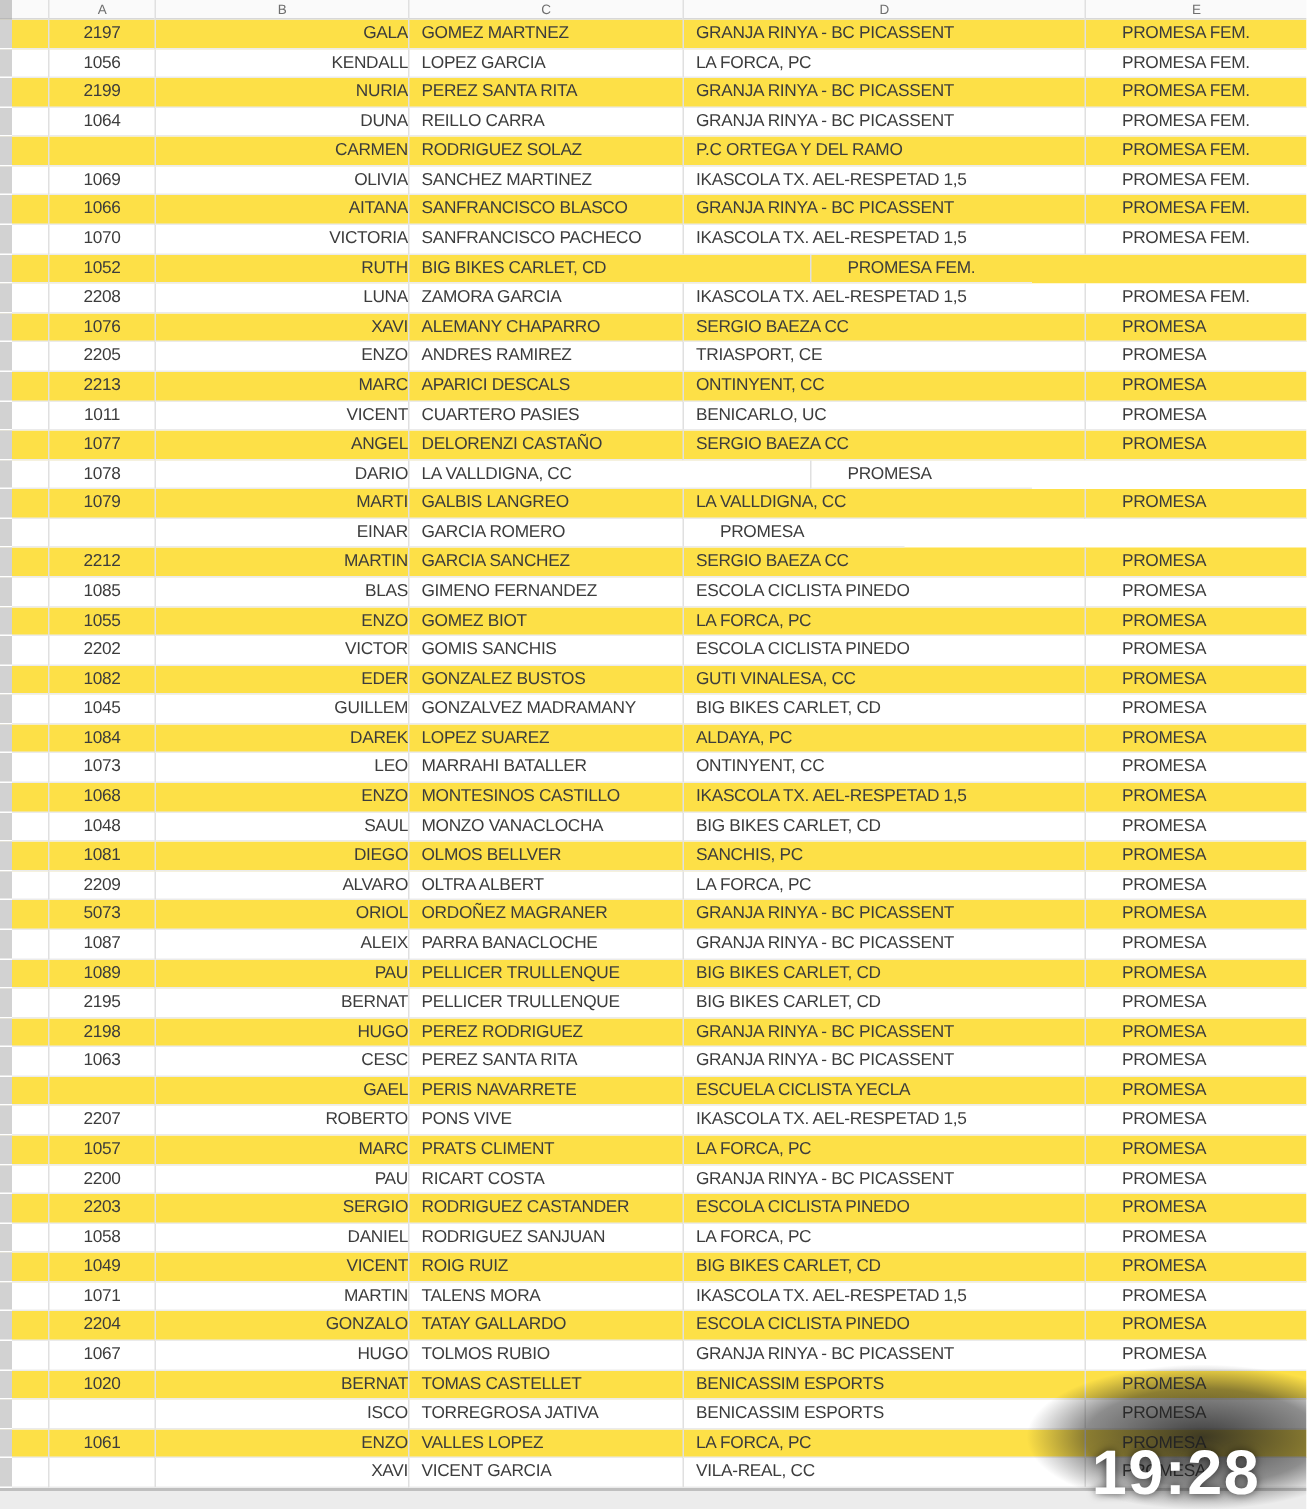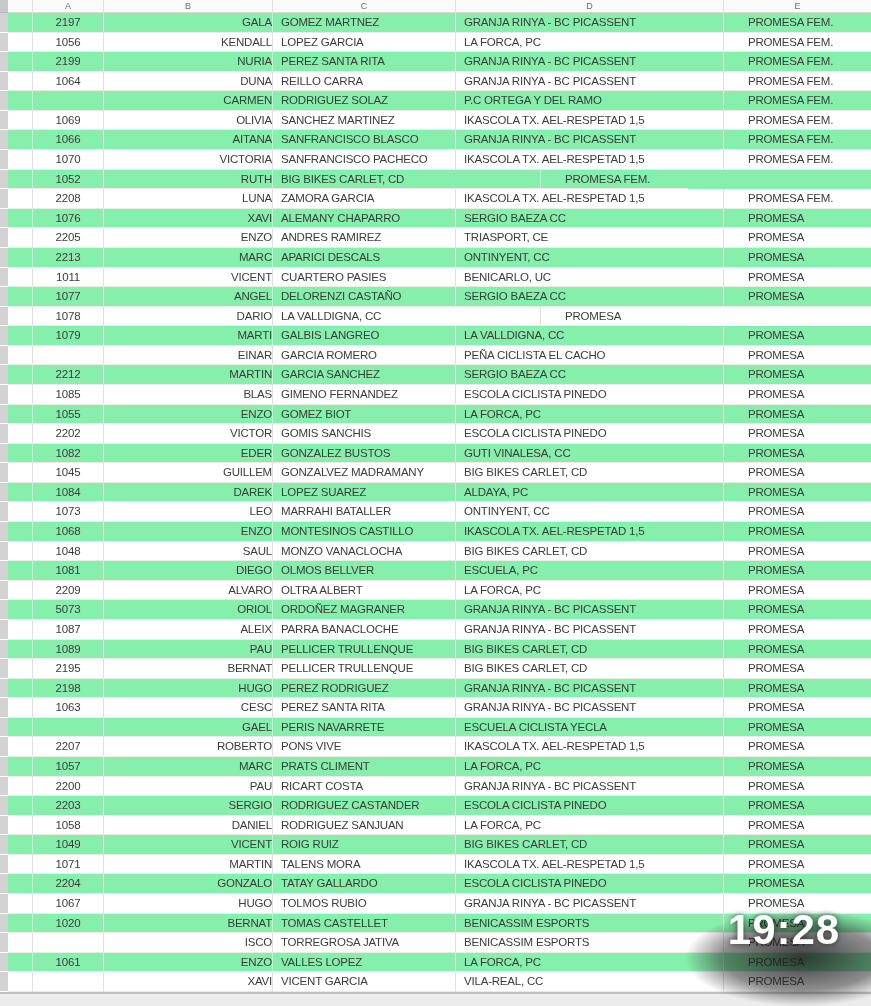--- a/index.html
+++ b/index.html
@@ -5,21 +5,21 @@
   * { box-sizing: border-box; margin: 0; padding: 0; }
   html, body { width: 871px; height: 1006px; overflow: hidden; }
   body {
     font-family: "Liberation Sans", sans-serif;
     background: #ffffff;
     position: relative;
     color: #3c3c3c;
   }
   .sheet { position: absolute; top: 0; left: 0; width: 871px; }
   .row { display: flex; width: 871px; height: 19.58px; background: #ffffff; }
-  .row.banded { background: #86efac; }
+  .row.banded { background: #fde047; }
   .row.header-row { height: 13px; background: #fafafa; }
   .cell {
     flex: 0 0 auto;
     height: 100%;
     font-size: 11.5px;
     letter-spacing: -0.2px;
     line-height: 19.58px;
     white-space: nowrap;
     overflow: hidden;
     border-bottom: 1px solid #ebebeb;
@@ -60,21 +60,21 @@
     top: 906px;
     width: 232px;
     height: 100px;
     z-index: 5;
     pointer-events: none;
     background: radial-gradient(ellipse 150px 62px at 70% 52%,
                 rgba(28,28,28,0.85) 0%,
                 rgba(28,28,28,0.50) 52%,
                 rgba(28,28,28,0.0) 78%);
     display: flex;
-    align-items: flex-start;
+    align-items: flex-end;
     justify-content: center;
   }
   .clock-text {
     padding-left: 58px;
     color: #ffffff;
     font-size: 42px;
     font-weight: bold;
     letter-spacing: 1px;
     text-shadow: 0 0 6px rgba(0,0,0,0.6);
   }
@@ -244,21 +244,20 @@
     <div class="cell col-c">GALBIS LANGREO</div>
     <div class="cell col-d">LA VALLDIGNA, CC</div>
     <div class="cell col-e">PROMESA</div>
   </div>
       <div class="row">
     <div class="cell gutter-cell"></div>
     <div class="cell blank-cell"></div>
     <div class="cell col-a"></div>
     <div class="cell col-b">EINAR</div>
     <div class="cell col-c">GARCIA ROMERO</div>
-    <div class="cell col-d">PEÑA CICLISTA EL CACHO</div>
     <div class="cell col-e">PROMESA</div>
   </div>
       <div class="row banded">
     <div class="cell gutter-cell"></div>
     <div class="cell blank-cell"></div>
     <div class="cell col-a">2212</div>
     <div class="cell col-b">MARTIN</div>
     <div class="cell col-c">GARCIA SANCHEZ</div>
     <div class="cell col-d">SERGIO BAEZA CC</div>
     <div class="cell col-e">PROMESA</div>
@@ -343,21 +342,21 @@
     <div class="cell col-c">MONZO VANACLOCHA</div>
     <div class="cell col-d">BIG BIKES CARLET, CD</div>
     <div class="cell col-e">PROMESA</div>
   </div>
       <div class="row banded">
     <div class="cell gutter-cell"></div>
     <div class="cell blank-cell"></div>
     <div class="cell col-a">1081</div>
     <div class="cell col-b">DIEGO</div>
     <div class="cell col-c">OLMOS BELLVER</div>
-    <div class="cell col-d">ESCUELA, PC</div>
+    <div class="cell col-d">SANCHIS, PC</div>
     <div class="cell col-e">PROMESA</div>
   </div>
       <div class="row">
     <div class="cell gutter-cell"></div>
     <div class="cell blank-cell"></div>
     <div class="cell col-a">2209</div>
     <div class="cell col-b">ALVARO</div>
     <div class="cell col-c">OLTRA ALBERT</div>
     <div class="cell col-d">LA FORCA, PC</div>
     <div class="cell col-e">PROMESA</div>

